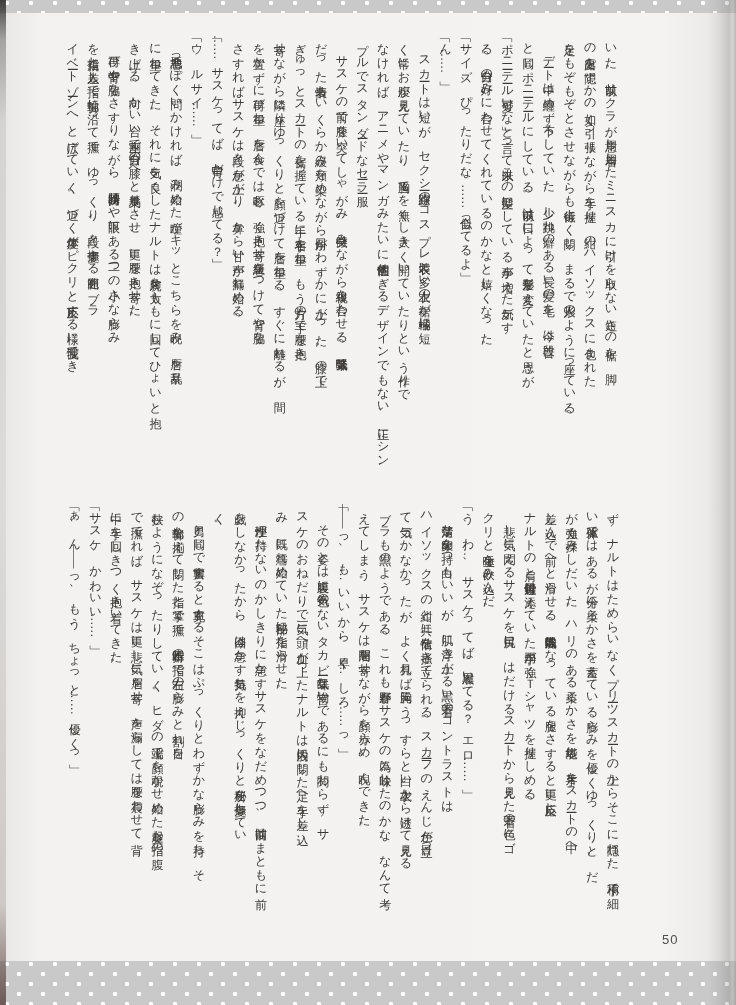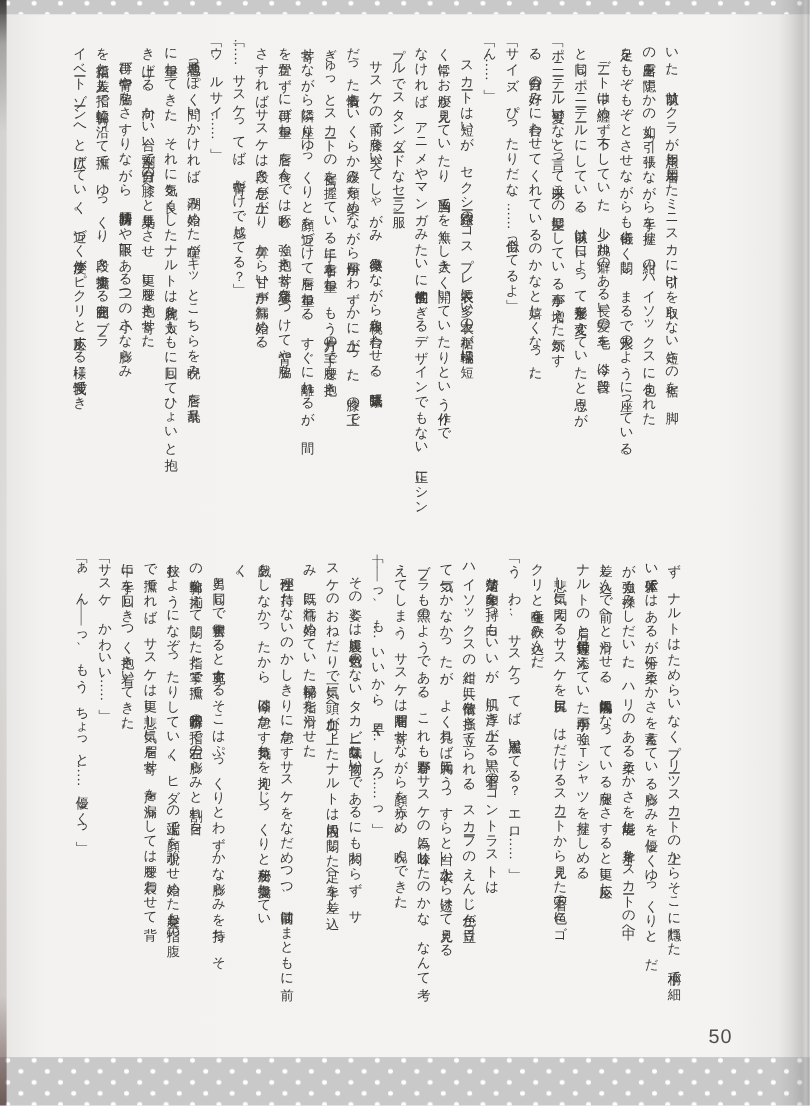--- a/index.html
+++ b/index.html
@@ -48,23 +48,23 @@
     font-size: 12.1px;
     line-height: 20.7px;
     color: #3b3835;
     letter-spacing: 0.05px;
   }
   .vtext .tline { margin: 0; padding: 0; }
   .block-top    { top: 35px;  left: 61px; width: 560px; height: 441px; }
   .block-bottom { top: 504px; left: 59px; width: 564px; height: 443px; }
 
   .page-number {
-    position: absolute; left: 644px; top: 932px;
+    position: absolute; left: 662px; top: 932px;
     font-family: "Liberation Sans", "DejaVu Sans", sans-serif;
-    font-size: 18px; color: #4e4d4b; letter-spacing: 1px;
+    font-size: 13px; color: #4e4d4b; letter-spacing: 1px;
   }
 </style>
 </head>
 <body>
 
 <div class="dots band-top"></div>
 <div class="dots band-bottom"></div>
 
 <div class="edge-left"></div>
 <div class="edge-right"></div>

